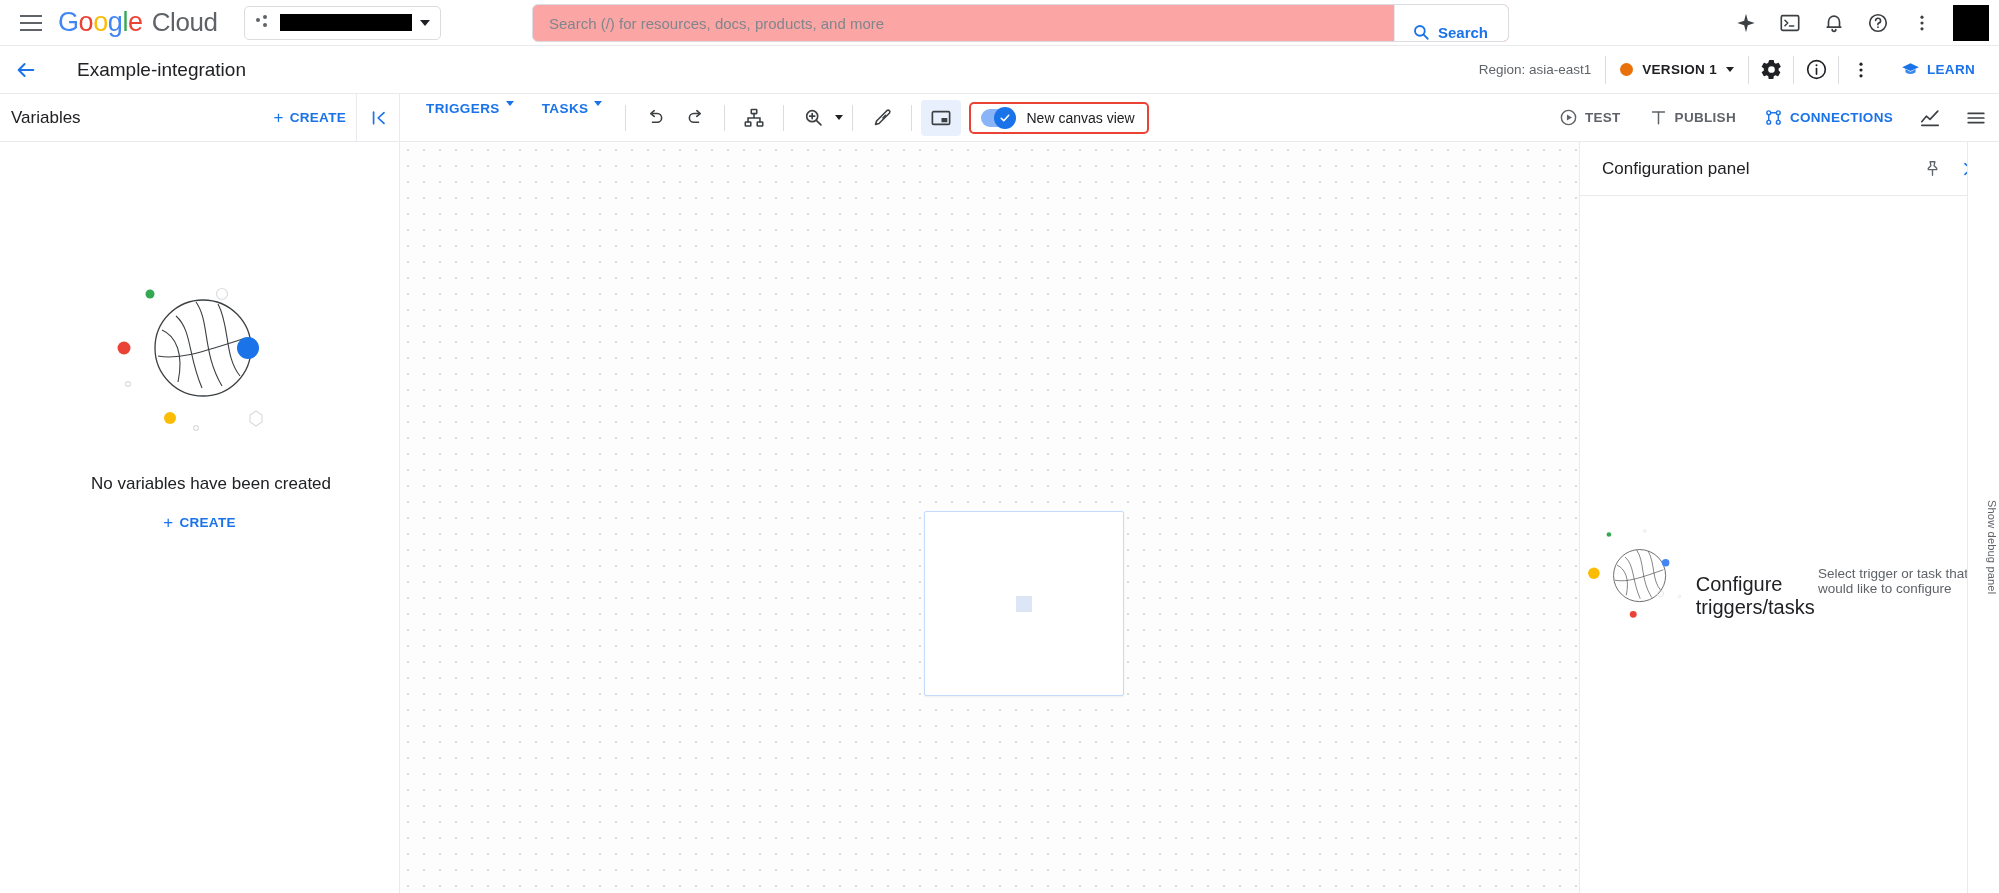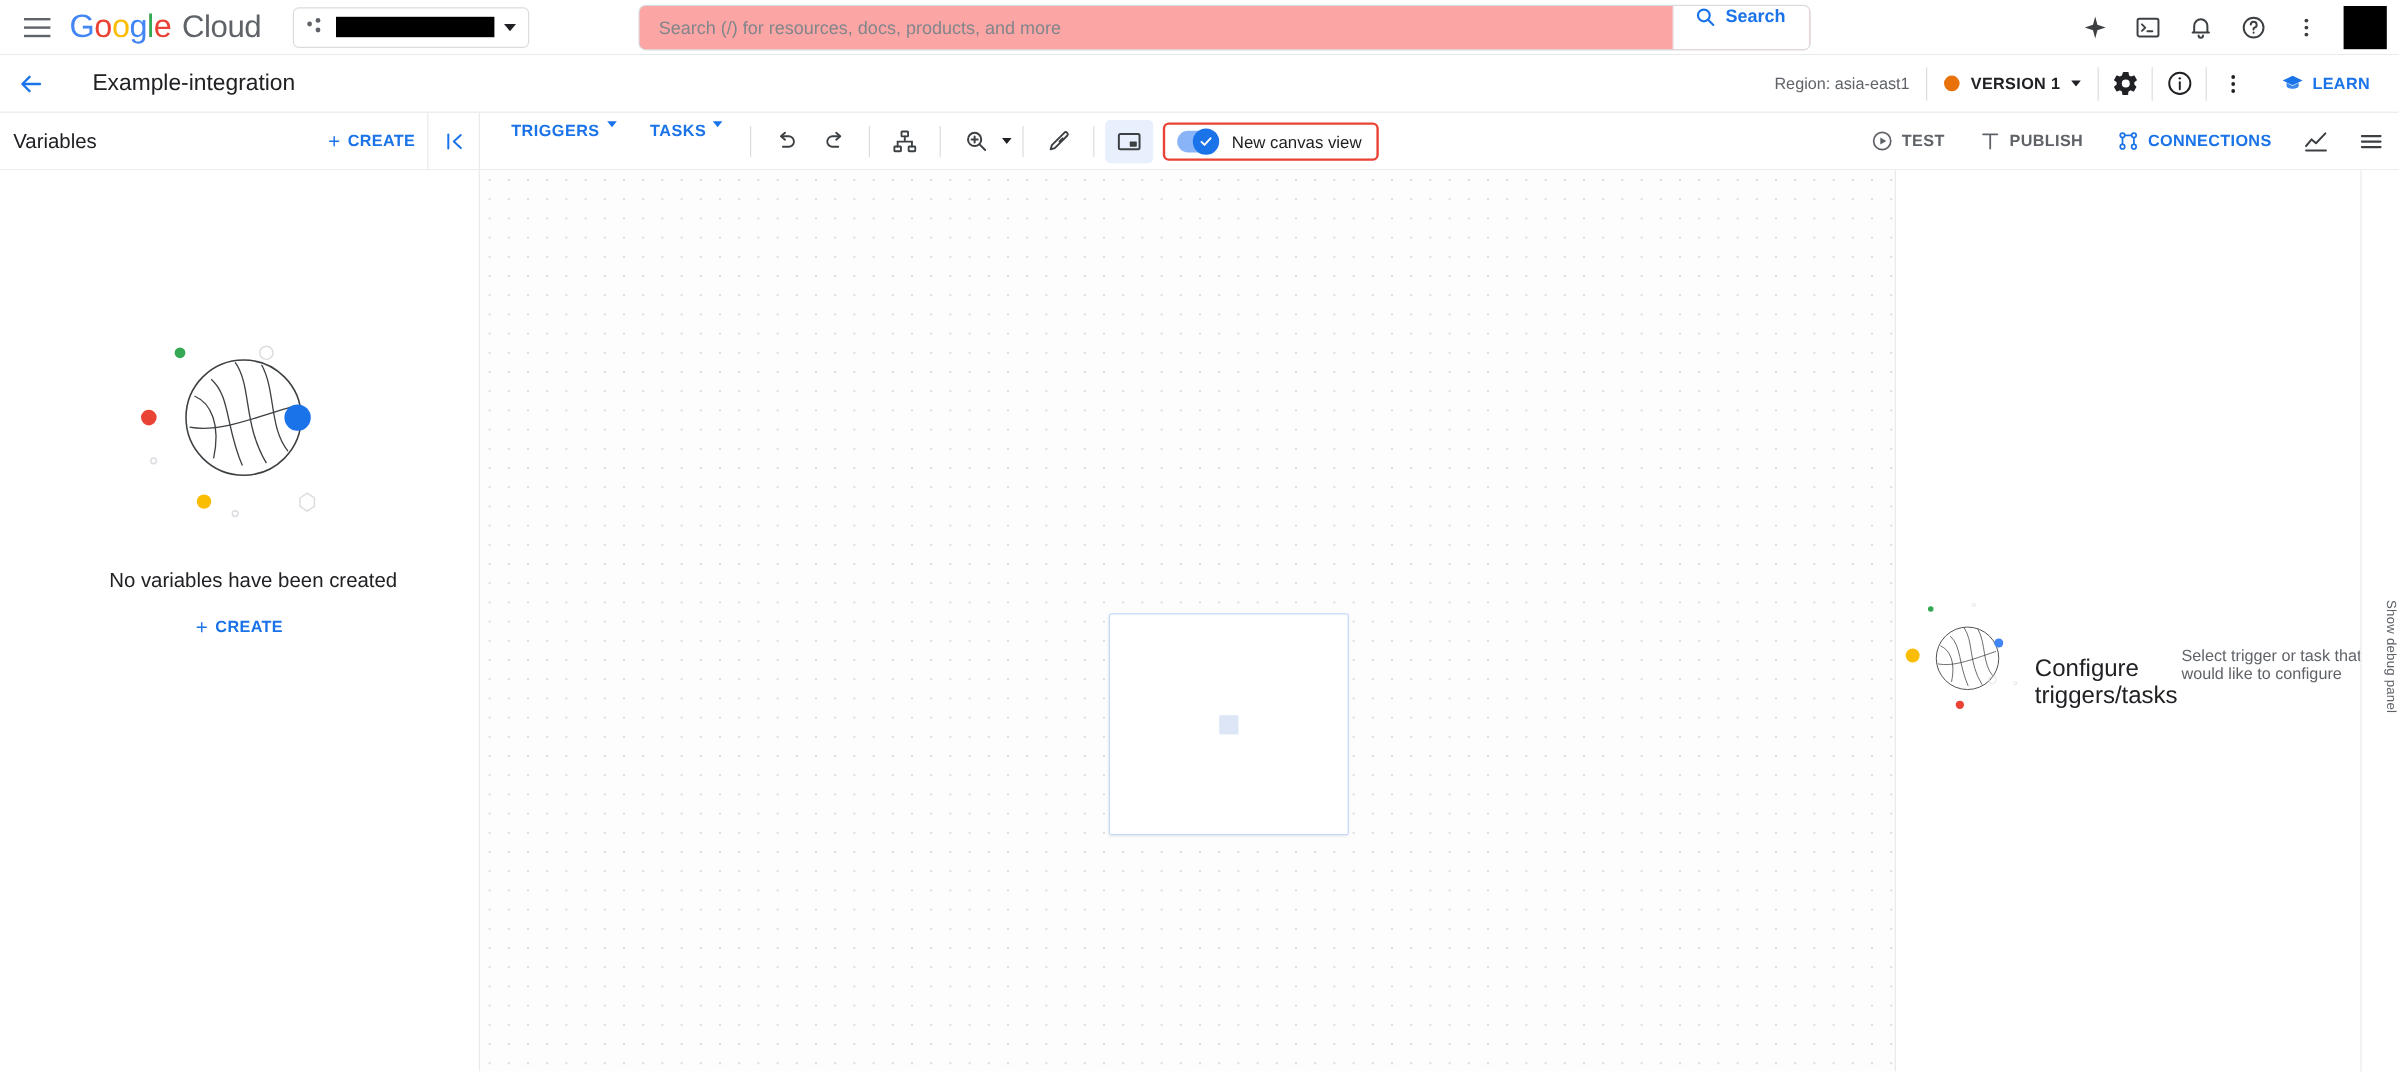--- a/index.html
+++ b/index.html
@@ -72,21 +72,21 @@
     border: 1px solid #dadce0; border-radius: 6px;
     background: #fca5a5; overflow: hidden;
   }
   .search-input {
     flex: 1; height: 100%; border: none; outline: none;
     padding: 0 16px; font-size: 15px; color: #202124;
     font-family: "Liberation Sans", sans-serif; background: transparent;
   }
   .search-input::placeholder { color: #80868b; }
   .search-btn {
-    display: flex; align-items: flex-start; gap: 8px;
+    display: flex; align-items: flex-end; gap: 8px;
     height: 100%; padding: 0 20px 0 17px;
     border-left: 1px solid #e8eaed;
     color: #1a73e8; font-size: 15px; font-weight: bold;
     cursor: pointer; background: #fff; white-space: nowrap;
   }
 
   .topbar-right {
     margin-left: auto; display: flex; align-items: center;
     gap: 6px; padding-right: 10px;
   }
@@ -563,20 +563,37 @@
     </div>
   </div>
 
   <div class="canvas">
     <div class="canvas-card">
       <span class="ph"></span>
     </div>
   </div>
 
   <div class="config-panel">
+    <div class="config-head">
+      <div class="config-title">Configuration panel</div>
+      <div class="config-head-icons">
+        <div class="cfg-icon">
+          <svg width="19" height="19" viewBox="0 0 24 24" fill="none" stroke="#5f6368" stroke-width="1.7">
+            <path d="M9 3.5 h6 l-1 5 3.3 3.3 v1.7 H6.7 v-1.7 L10 8.5 Z" stroke-linejoin="round"></path>
+            <line x1="12" y1="13.5" x2="12" y2="20.5" stroke-linecap="round"></line>
+          </svg>
+        </div>
+        <div class="cfg-icon">
+          <svg width="20" height="20" viewBox="0 0 24 24" fill="none" stroke="#1a73e8" stroke-width="2">
+            <polyline points="6,5.5 13,12 6,18.5" stroke-linecap="round" stroke-linejoin="round"></polyline>
+            <line x1="18.5" y1="5" x2="18.5" y2="19" stroke-linecap="round"></line>
+          </svg>
+        </div>
+      </div>
+    </div>
 
     <div class="config-body">
       <svg width="200" height="185" viewBox="0 0 200 185">
         <circle cx="103" cy="84" r="45" fill="none" stroke="#3c4043" stroke-width="1.3"></circle>
         <path d="M64 66 C78 72 86 90 80 118" fill="none" stroke="#3c4043" stroke-width="1.1"></path>
         <path d="M78 52 C94 66 90 92 104 124" fill="none" stroke="#3c4043" stroke-width="1.1"></path>
         <path d="M98 40 C112 60 104 90 124 122" fill="none" stroke="#3c4043" stroke-width="1.1"></path>
         <path d="M118 42 C130 64 124 92 140 110" fill="none" stroke="#3c4043" stroke-width="1.1"></path>
         <path d="M60 92 C82 96 104 88 144 74" fill="none" stroke="#3c4043" stroke-width="1.1"></path>
         <circle cx="148" cy="62" r="6.5" fill="#4285f4"></circle>

